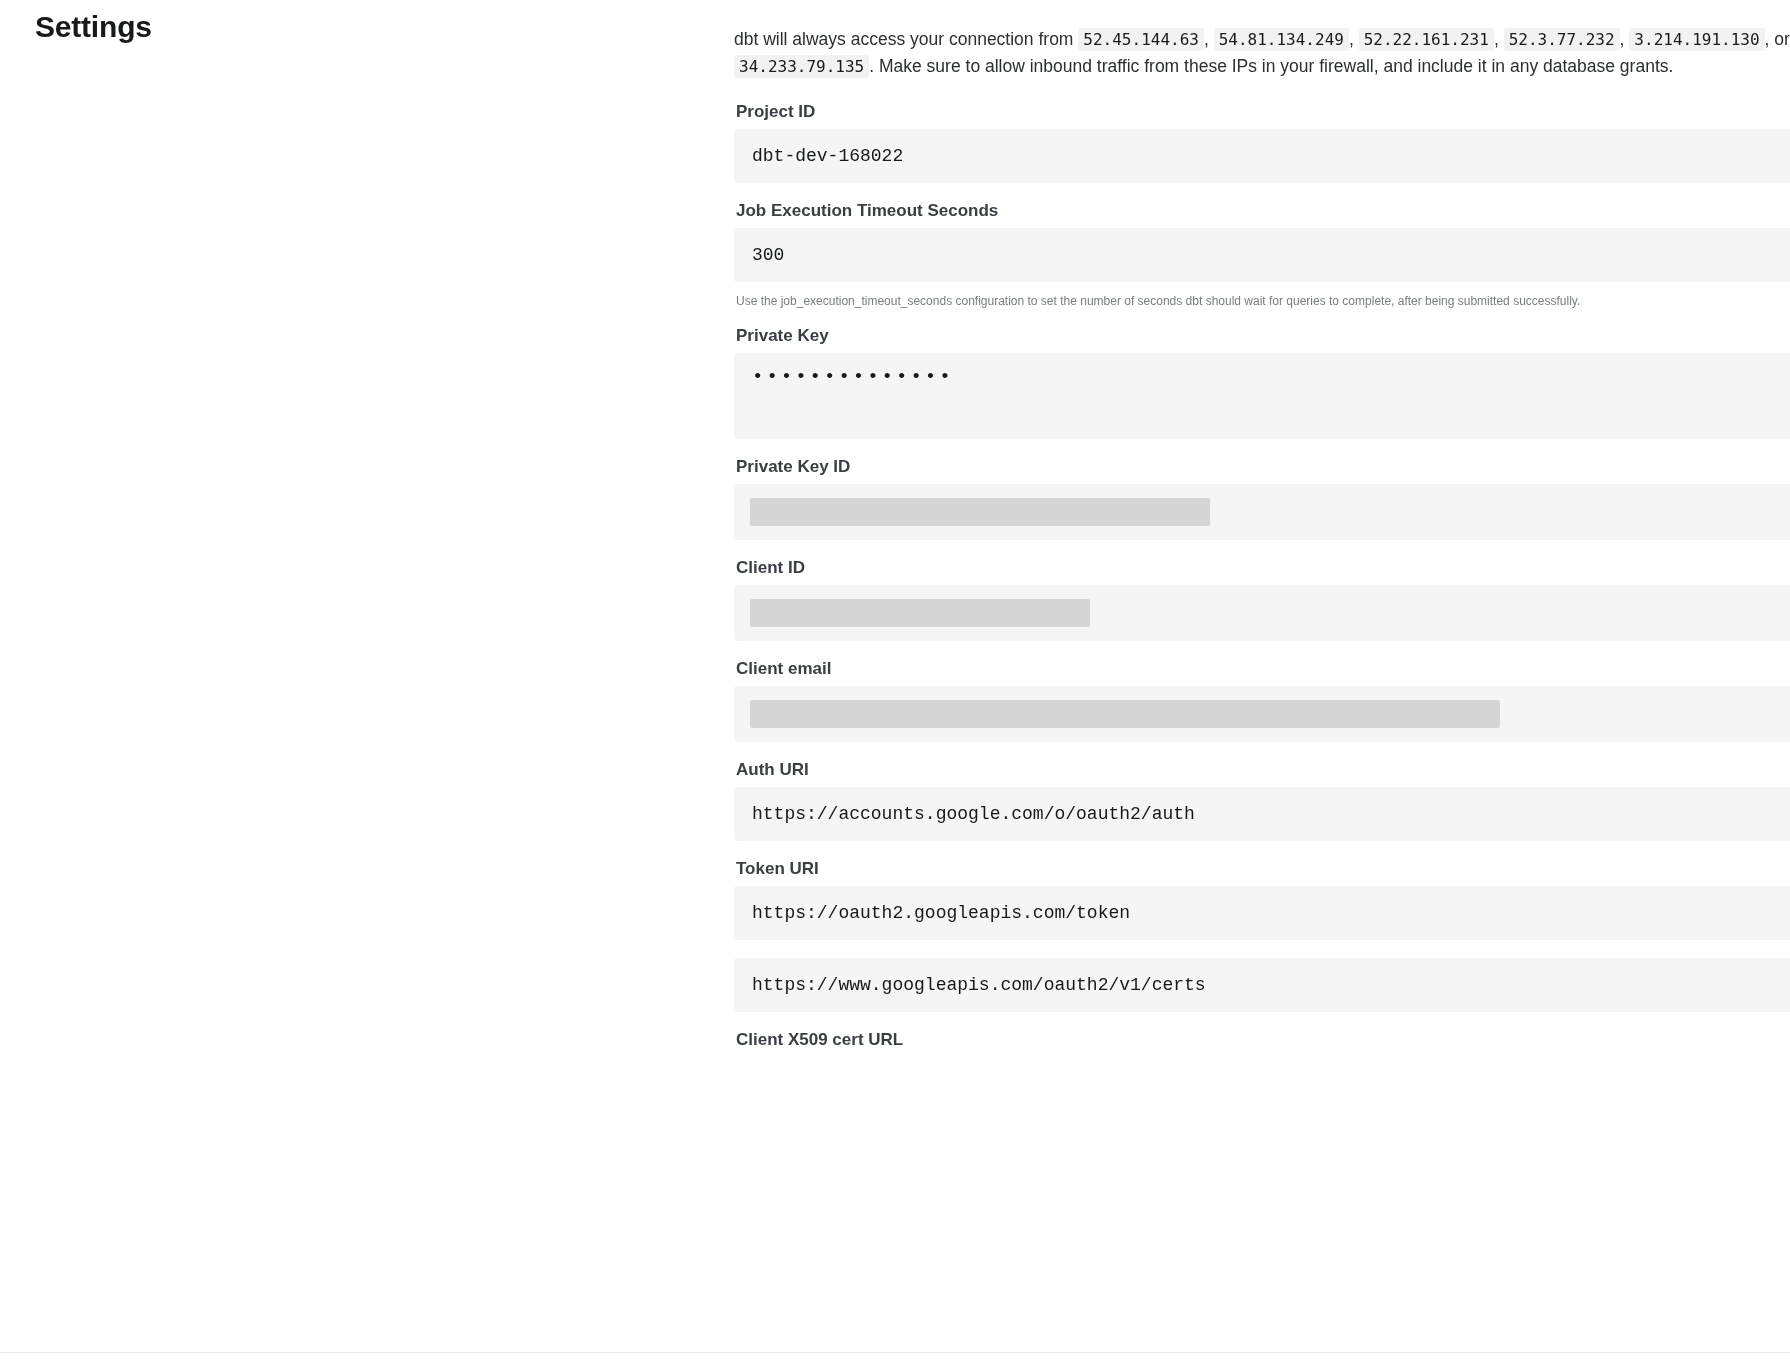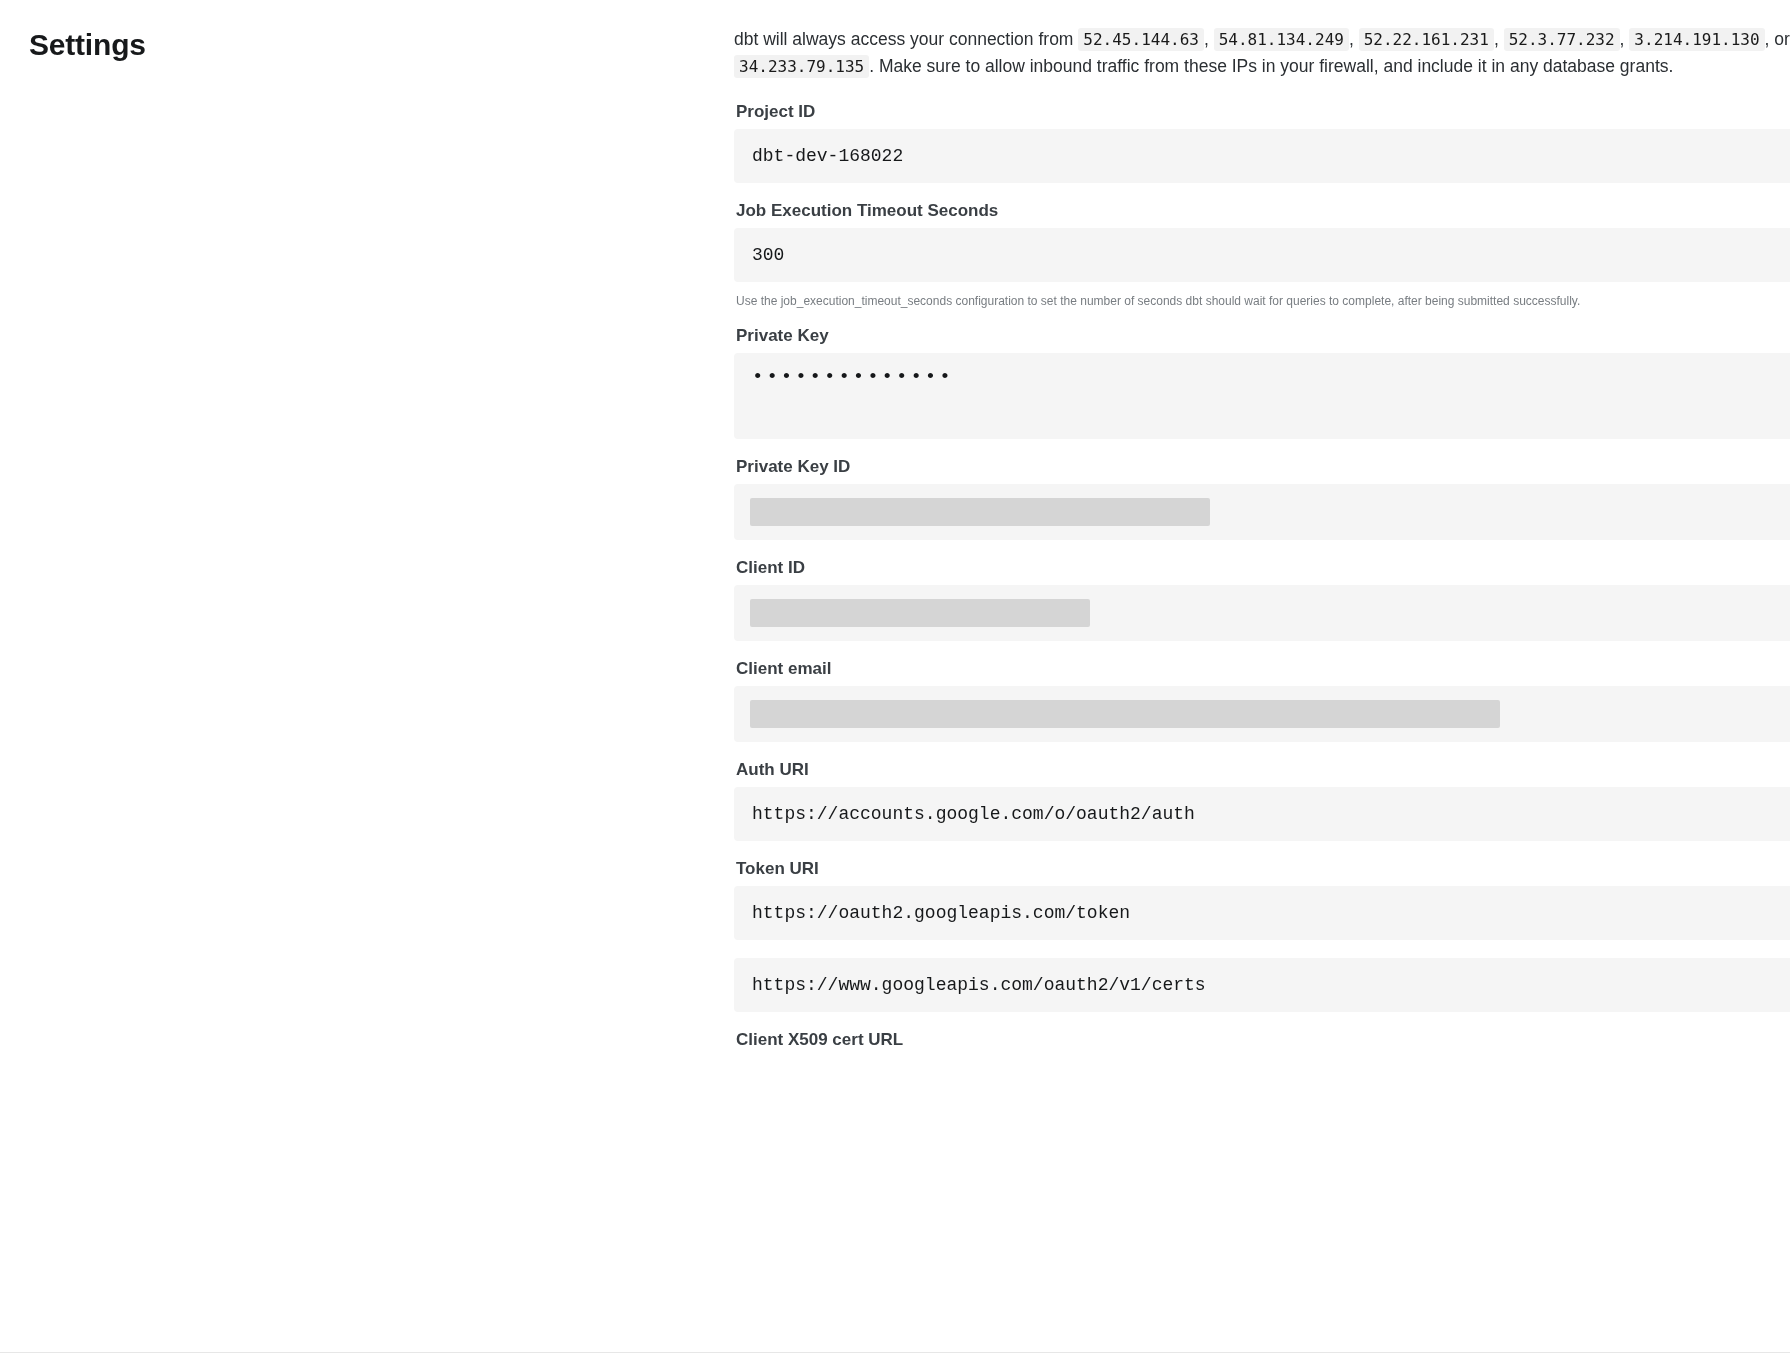--- a/index.html
+++ b/index.html
@@ -14,24 +14,24 @@
     overflow: hidden;
   }
   .page {
     position: relative;
     width: 1790px;
     height: 1360px;
     background: #ffffff;
   }
   .left-col {
     position: absolute;
-    left: 7px;
+    left: 13px;
     top: 0;
     width: 660px;
-    padding: 28px 0 0 22px;
+    padding: 10px 0 0 22px;
   }
   .page-title {
     font-size: 30px;
     font-weight: 700;
     color: #17191b;
     letter-spacing: -0.2px;
     margin: 0;
   }
   .right-col {
     position: absolute;

